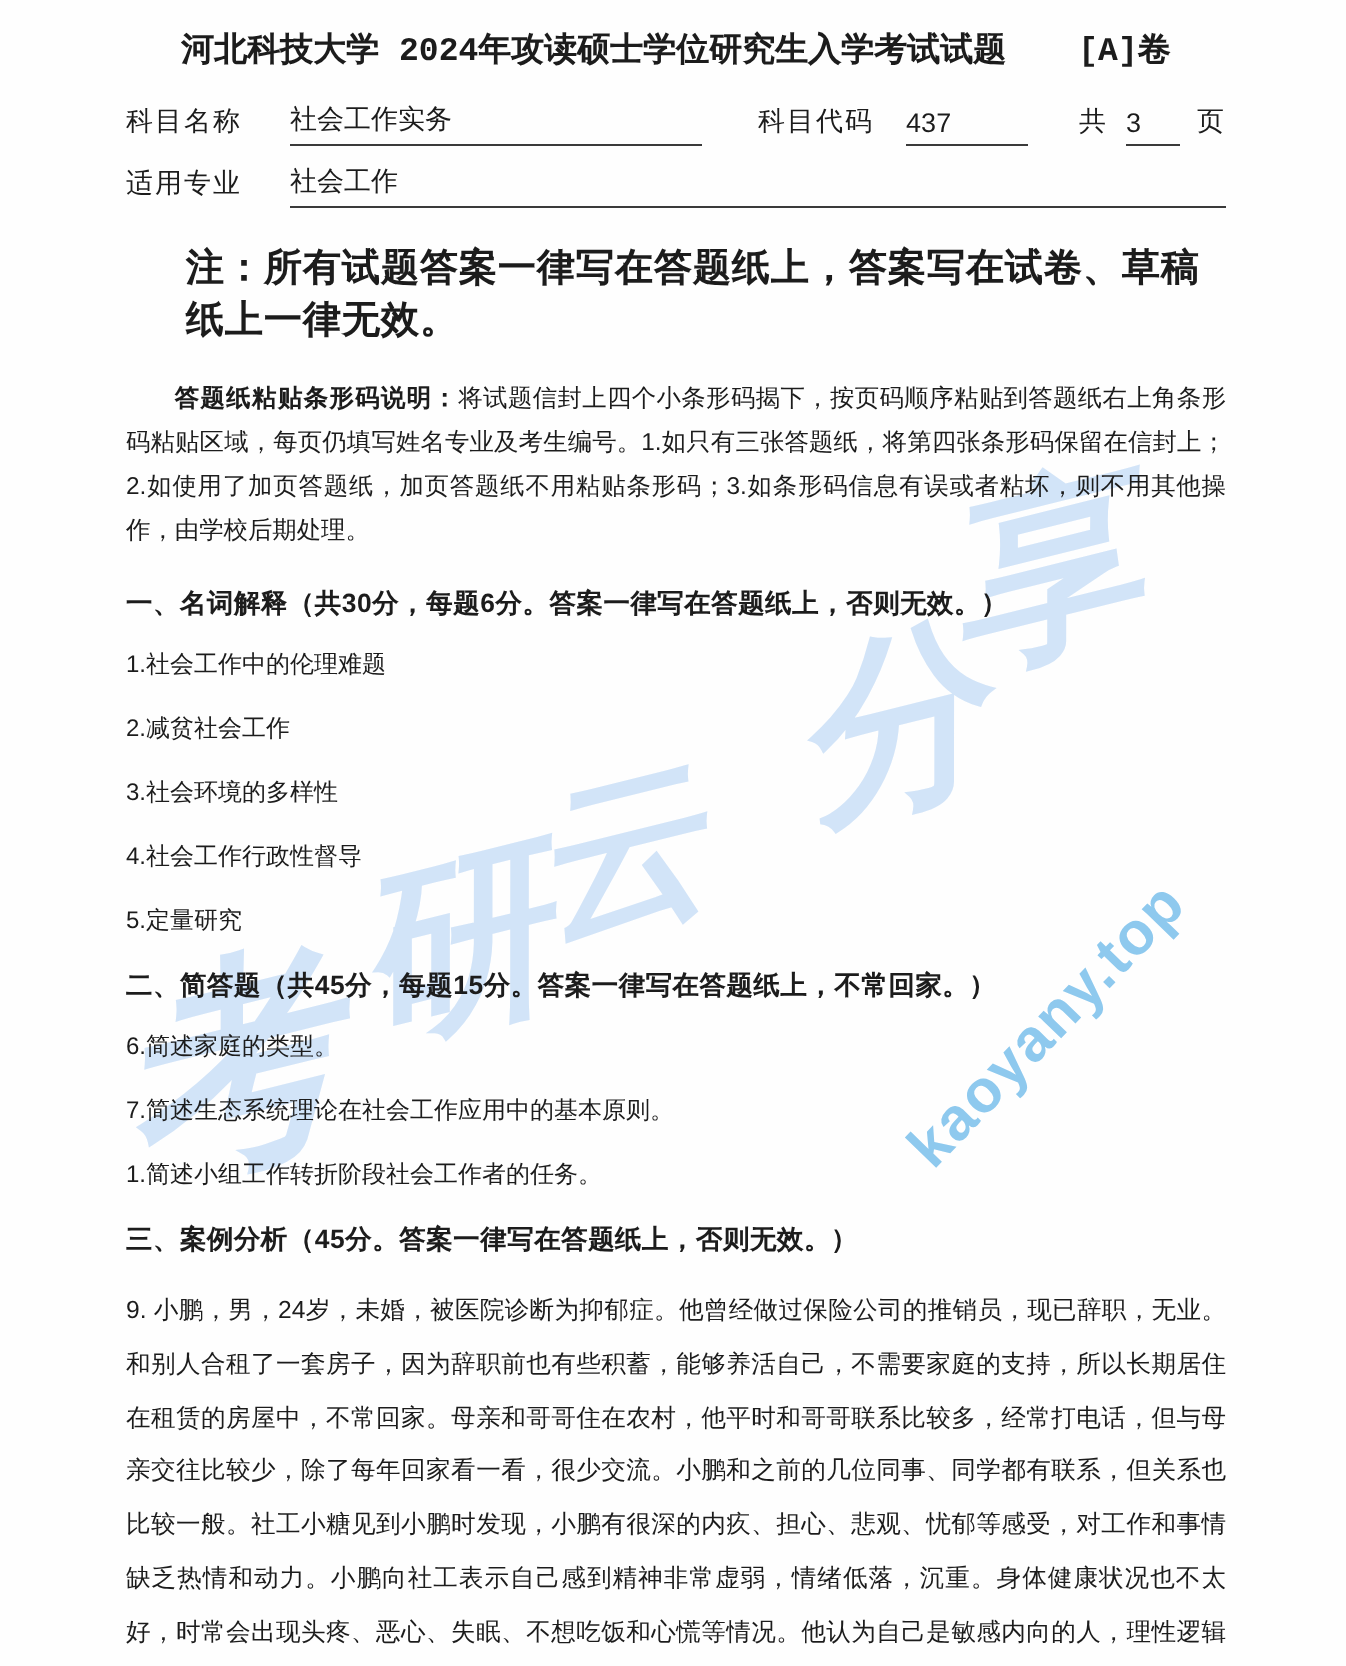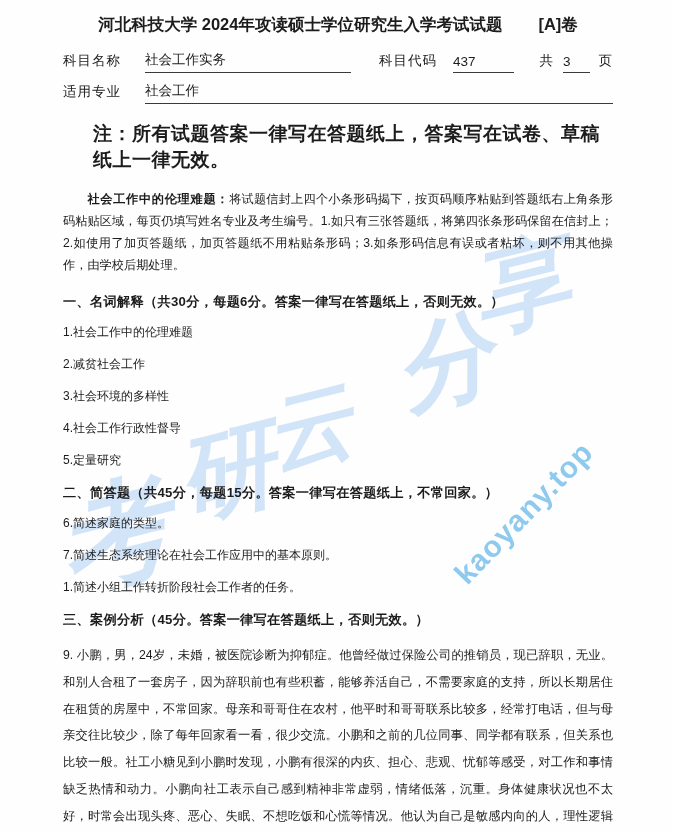--- a/index.html
+++ b/index.html
@@ -22,21 +22,21 @@
   .wm-c4{left:472px;top:238px;}
   .wm-url{
     position:absolute;left:388px;top:498px;width:272px;text-align:center;
     font-size:30px;font-weight:bold;letter-spacing:1px;
     transform:rotate(-46deg);line-height:1;
   }
   
   .content{position:relative;z-index:1;padding:14px 60px 0 63px;}
   .title{
     display:flex;justify-content:center;align-items:baseline;gap:36px;
-    font-size:16.5px;font-weight:bold;margin:0 0 15px;white-space:nowrap;
+    font-size:16.5px;font-weight:bold;margin:0 0 15px;white-space:nowrap;font-family:Liberation Mono, monospace;
   }
   .meta-row{display:flex;align-items:flex-end;font-size:13.5px;font-weight:normal;margin-bottom:9px;white-space:nowrap;}
   .label{padding-bottom:3px;letter-spacing:1px;}
   .field{border-bottom:1.5px solid #3a3a3a;text-align:left;padding-bottom:3px;}
   .f-subject{width:218px;margin:0 28px 0 24px;}
   .f-code{width:64px;margin:0 26px 0 16px;}
   .f-pages{width:28px;margin:0 9px;}
   .f-major{flex:1;margin-left:24px;}
   .notice{font-size:19px;font-weight:bold;margin:17px 0 15px;padding-left:30px;letter-spacing:.5px;}
   .barcode{font-size:12.2px;line-height:22px;margin:0 0 17px;text-indent:2em;text-align:justify;}
@@ -76,21 +76,21 @@
       <span class="label">页</span>
     </div>
 
     <div class="meta-row">
       <span class="label">适用专业</span>
       <span class="field f-major">社会工作</span>
     </div>
 
     <p class="notice">注：所有试题答案一律写在答题纸上，答案写在试卷、草稿纸上一律无效。</p>
 
-    <p class="barcode"><b>社会工作中的伦理难题：</b><span>将试题信封上四个小条形码揭下，按页码顺序粘贴到答题纸右上角条形码粘贴区域，每页仍填写姓名专业及考生编号。1.如只有三张答题纸，将第四张条形码保留在信封上；2.如使用了加页答题纸，加页答题纸不用粘贴条形码；3.如条形码信息有误或者粘坏，则不用其他操作，由学校后期处理。</span></p>
+    <p class="barcode"><b>答题纸粘贴条形码说明：</b><span>将试题信封上四个小条形码揭下，按页码顺序粘贴到答题纸右上角条形码粘贴区域，每页仍填写姓名专业及考生编号。1.如只有三张答题纸，将第四张条形码保留在信封上；2.如使用了加页答题纸，加页答题纸不用粘贴条形码；3.如条形码信息有误或者粘坏，则不用其他操作，由学校后期处理。</span></p>
 
     <h2 class="sec">一、名词解释（共30分，每题6分。答案一律写在答题纸上，否则无效。）</h2>
     <p class="q">1.社会工作中的伦理难题</p>
     <p class="q">2.减贫社会工作</p>
     <p class="q">3.社会环境的多样性</p>
     <p class="q">4.社会工作行政性督导</p>
     <p class="q">5.定量研究</p>
 
     <h2 class="sec">二、简答题（共45分，每题15分。答案一律写在答题纸上，不常回家。）</h2>
     <p class="q">6.简述家庭的类型。</p>

